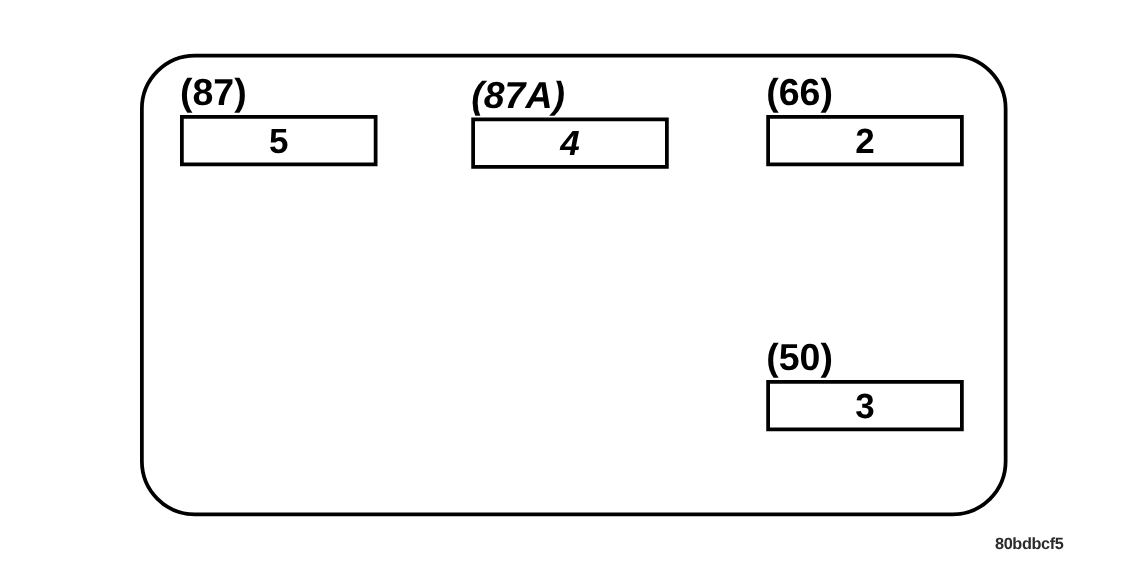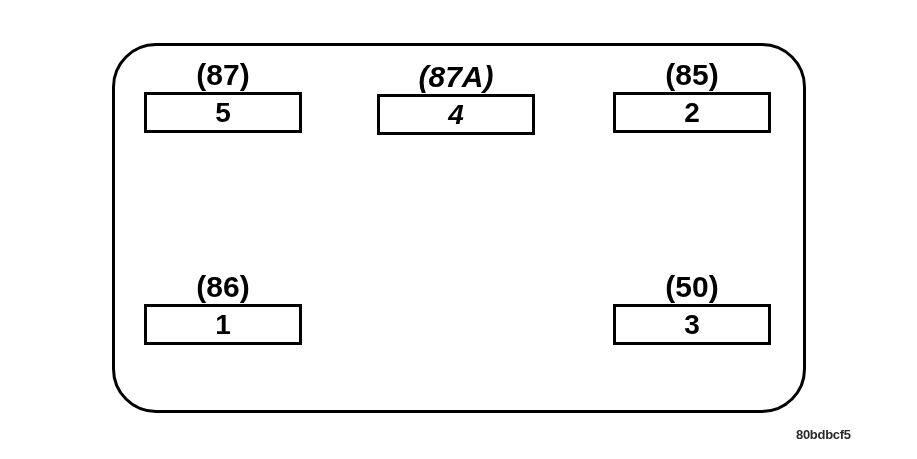--- a/index.html
+++ b/index.html
@@ -32,21 +32,20 @@
   }
   
   .terminal {
     position: absolute;
     width: 158px;
   }
   .terminal-label {
     font-size: 30px;
     font-weight: bold;
     color: #000000;
-    text-align: center;
     line-height: 34px;
     letter-spacing: 0px;
     white-space: nowrap;
   }
   .terminal-box {
     box-sizing: border-box;
     width: 158px;
     height: 41px;
     border: 3px solid #000000;
     background: #ffffff;
@@ -94,32 +93,26 @@
   </div>
 
   <div class="terminal pos-87a">
     <div class="terminal-label">(87A)</div>
     <div class="terminal-box">
       <span class="terminal-number">4</span>
     </div>
   </div>
 
   <div class="terminal pos-85">
-    <div class="terminal-label">(85)</div>
+    <div class="terminal-label">(66)</div>
     <div class="terminal-box">
       <span class="terminal-number">2</span>
     </div>
   </div>
 
-  <div class="terminal pos-86">
-    <div class="terminal-label">(86)</div>
-    <div class="terminal-box">
-      <span class="terminal-number">1</span>
-    </div>
-  </div>
 
   <div class="terminal pos-30">
     <div class="terminal-label">(50)</div>
     <div class="terminal-box">
       <span class="terminal-number">3</span>
     </div>
   </div>
 
   <div class="caption">80bdbcf5</div>
 

